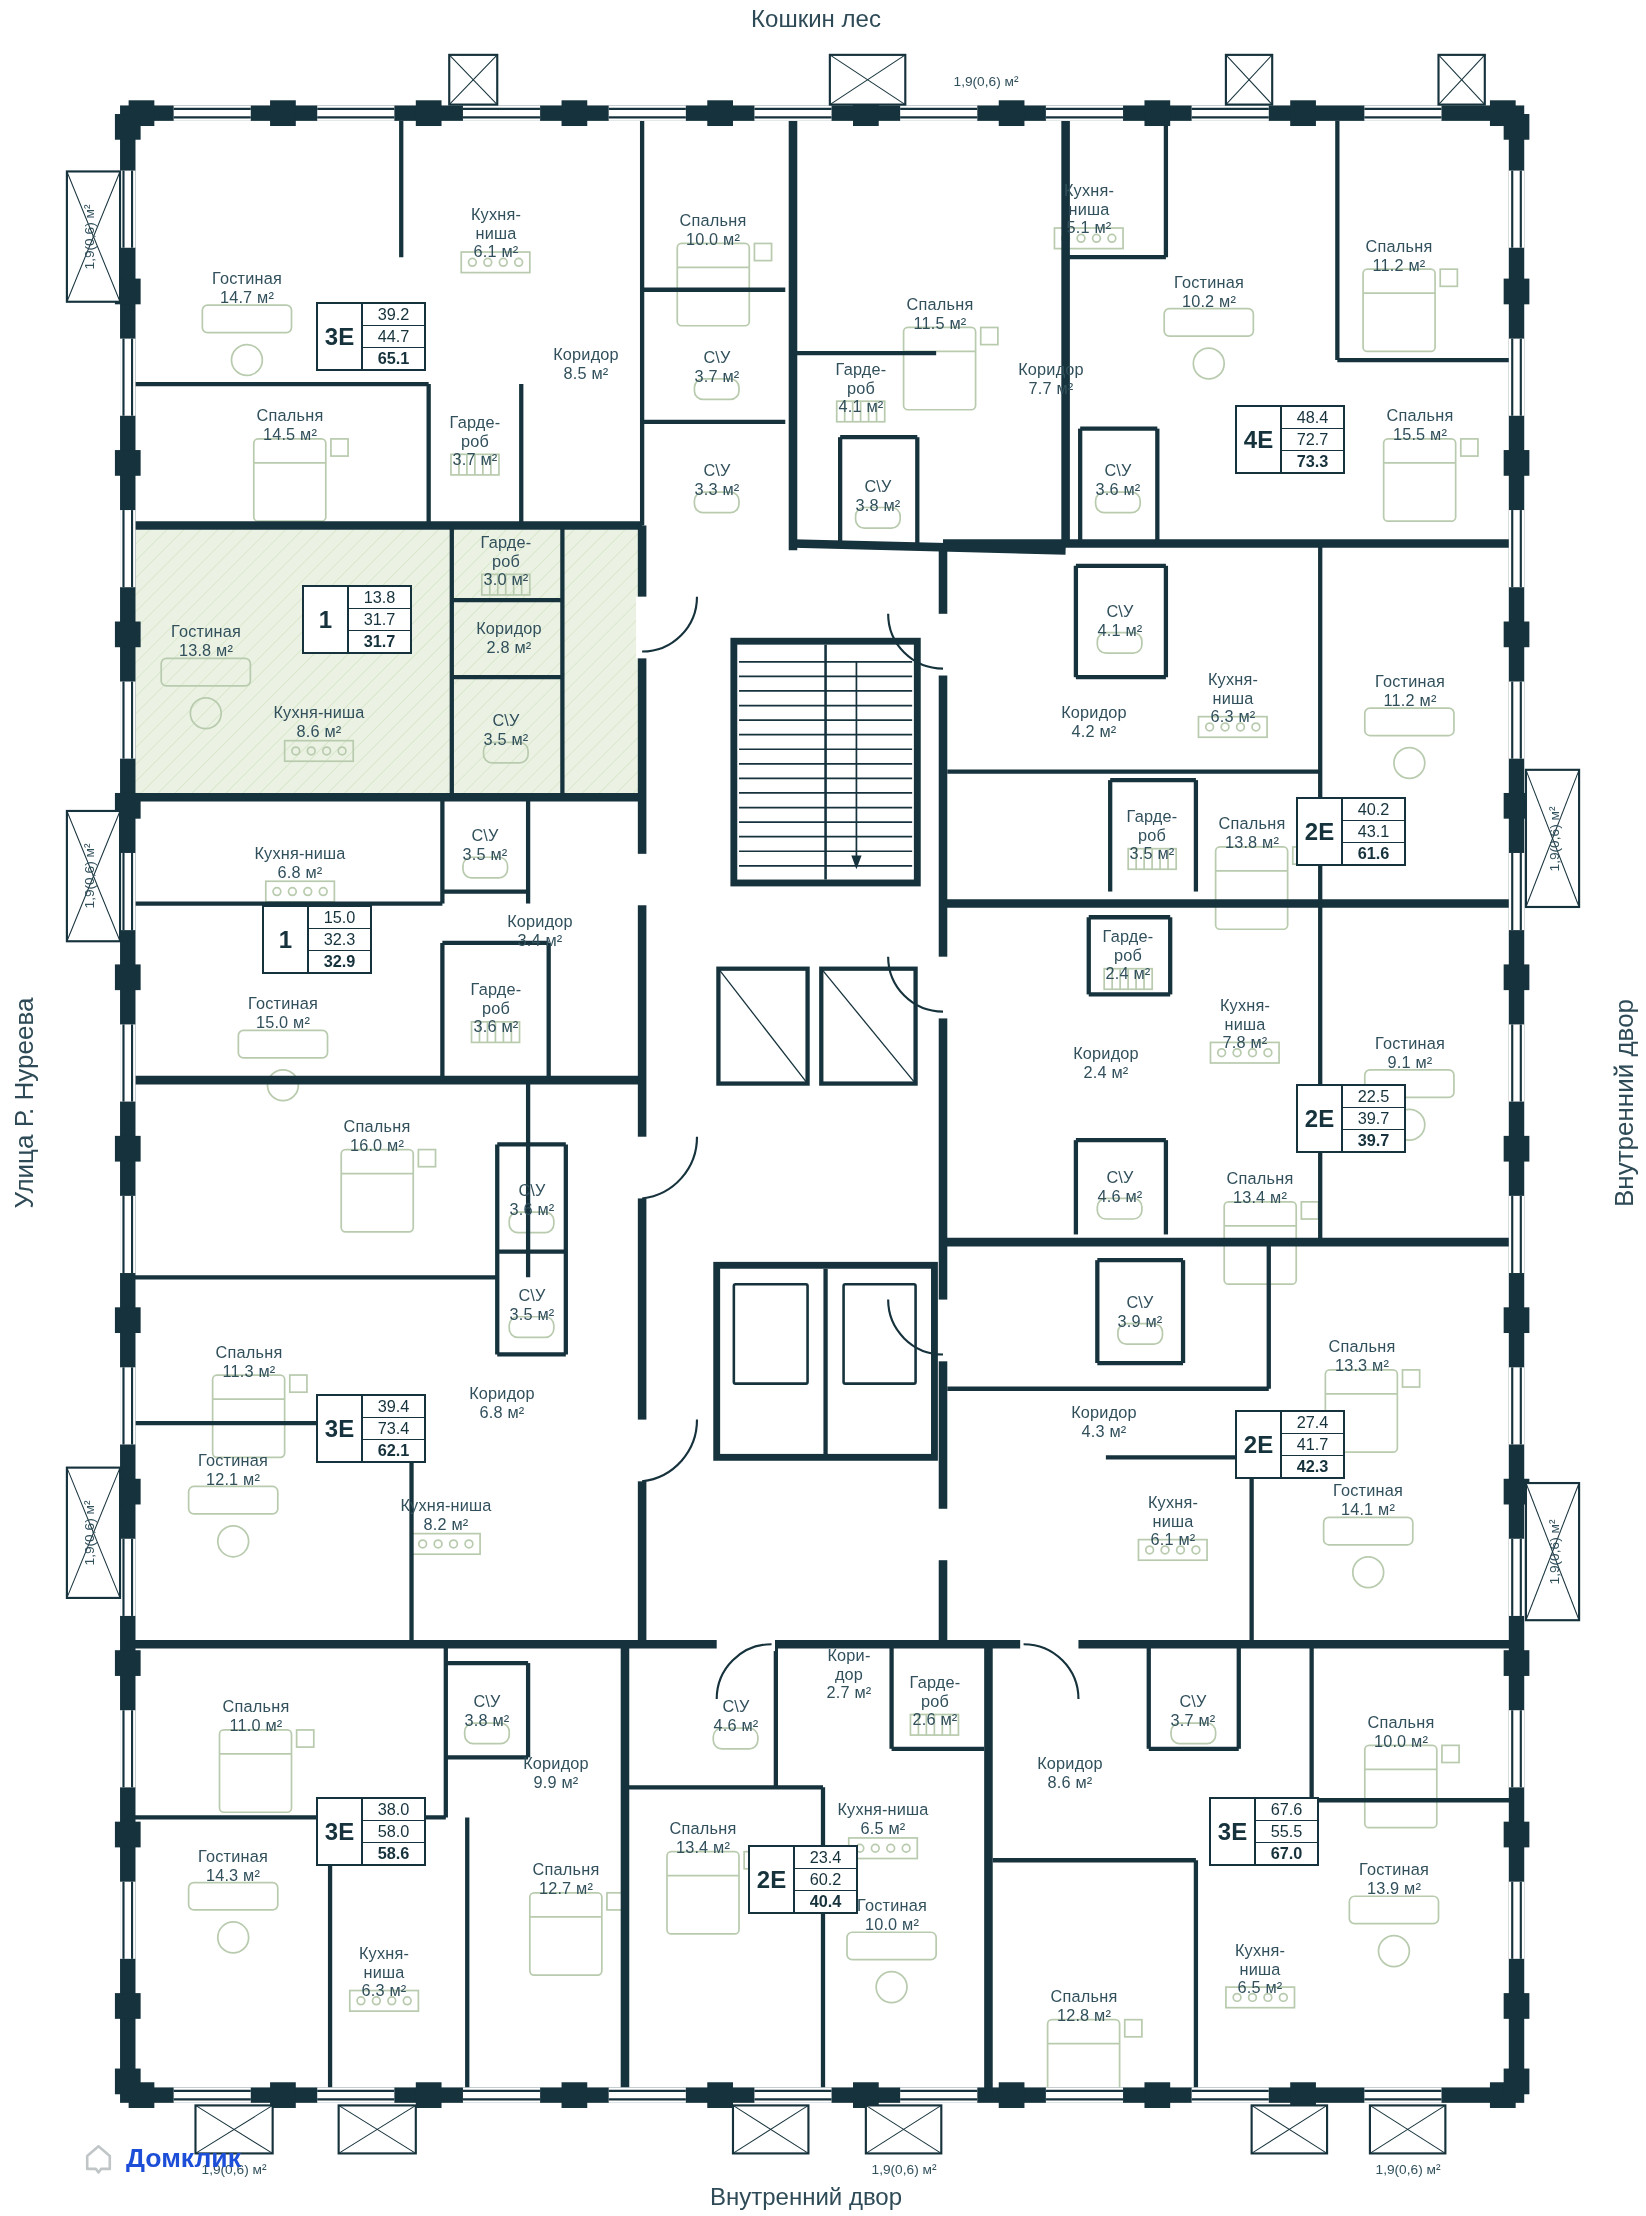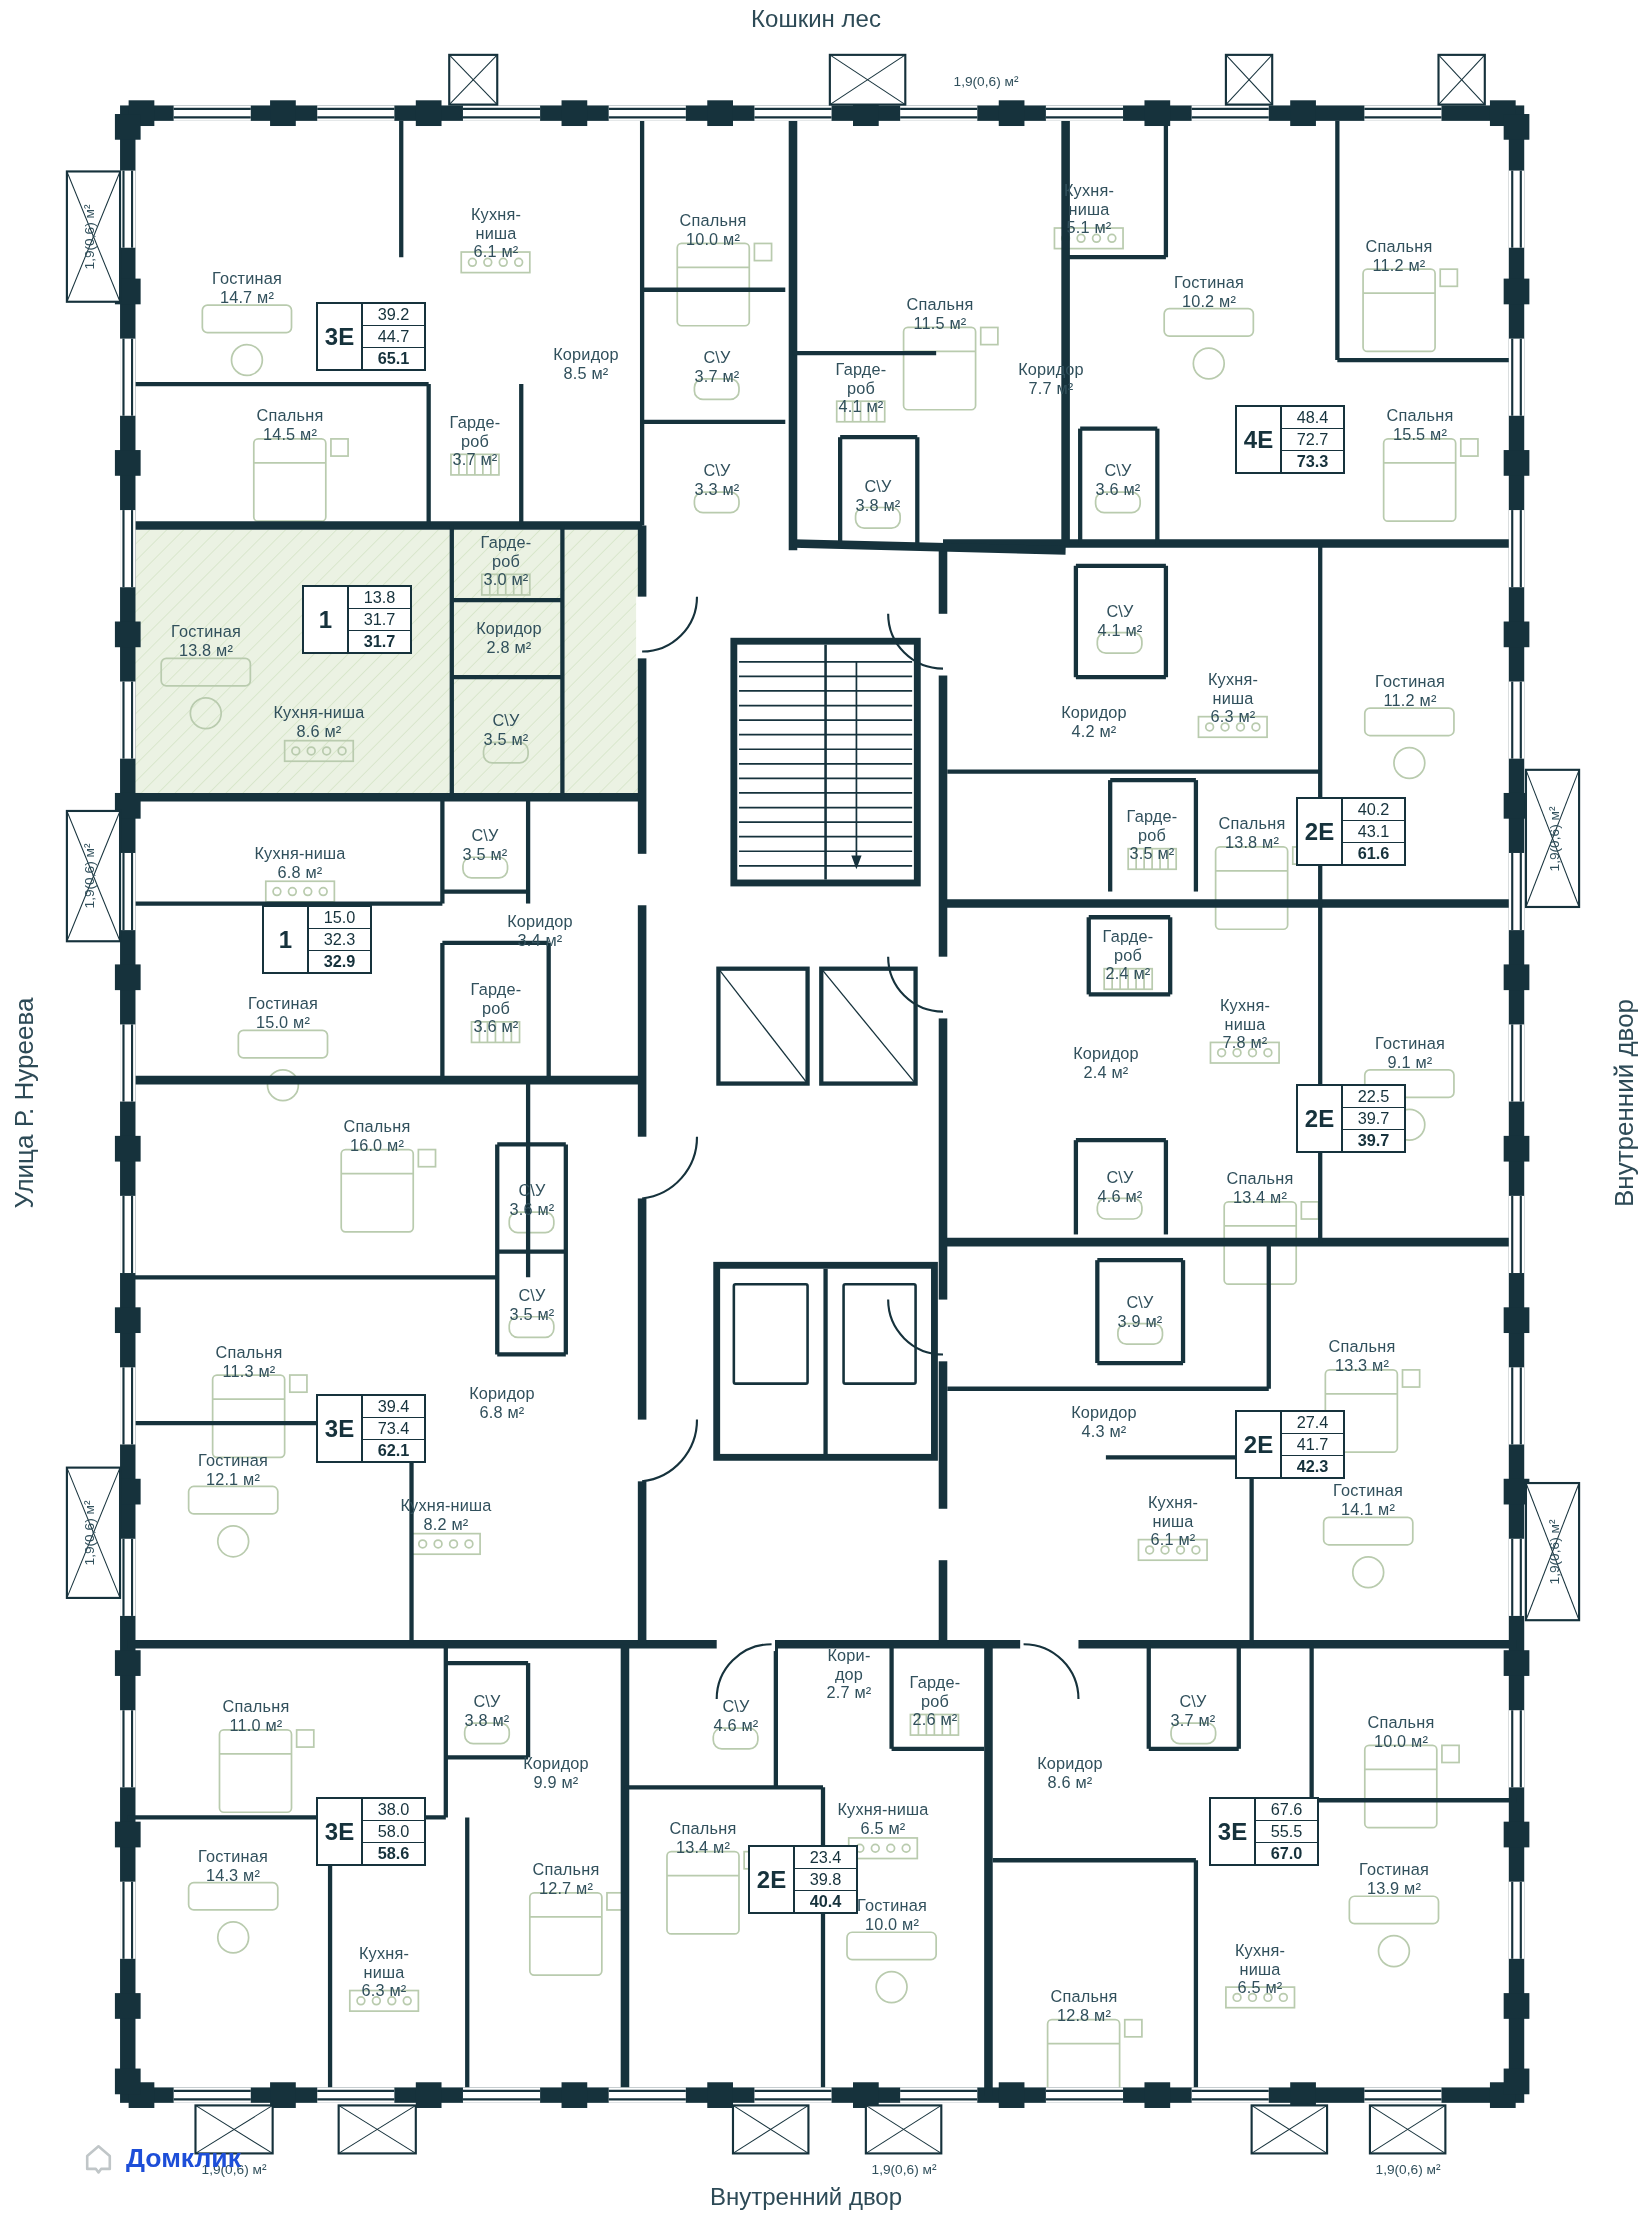--- a/index.html
+++ b/index.html
@@ -821,21 +821,21 @@
         <div class="u-vals">
           <div>38.0</div>
           <div>58.0</div>
           <div>58.6</div>
         </div>
       </div>
       <div class="unit" style="left: 748px; top: 1845px;">
         <div class="u-type">2Е</div>
         <div class="u-vals">
           <div>23.4</div>
-          <div>39.8</div>
+          <div>60.2</div>
           <div>40.4</div>
         </div>
       </div>
       <div class="unit" style="left: 1209px; top: 1797px;">
         <div class="u-type">3Е</div>
         <div class="u-vals">
           <div>67.6</div>
           <div>55.5</div>
           <div>67.0</div>
         </div>

